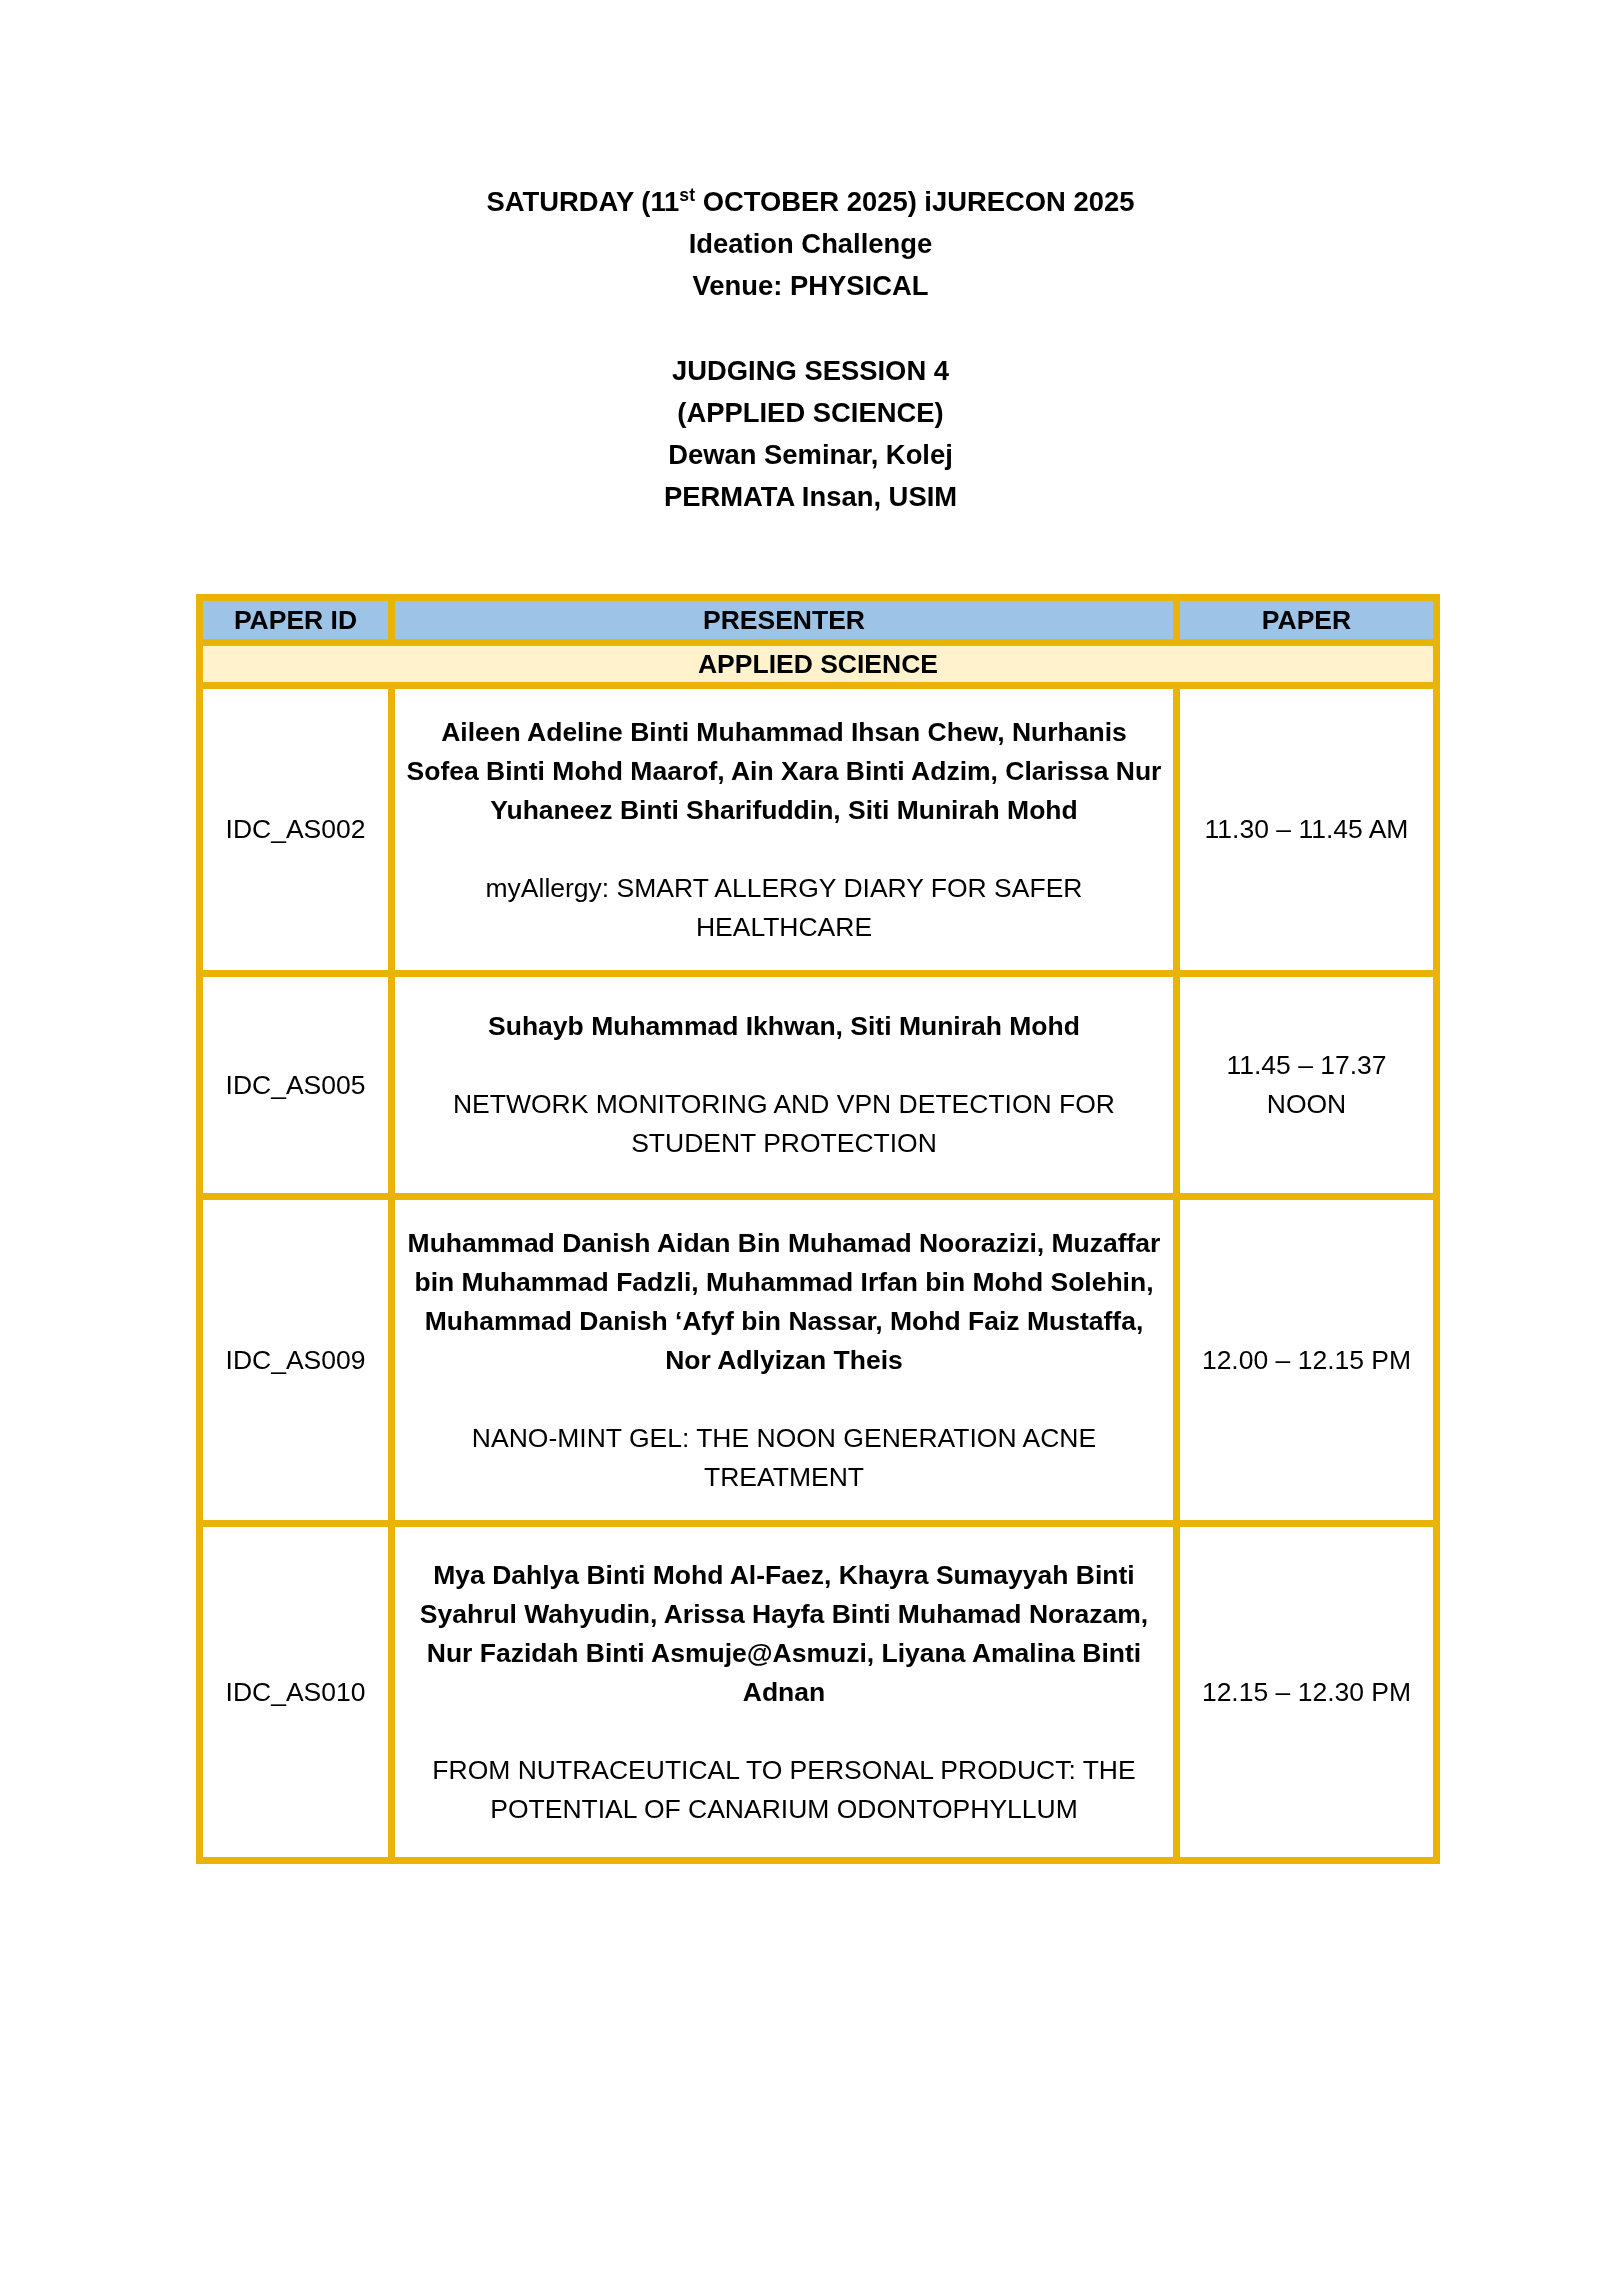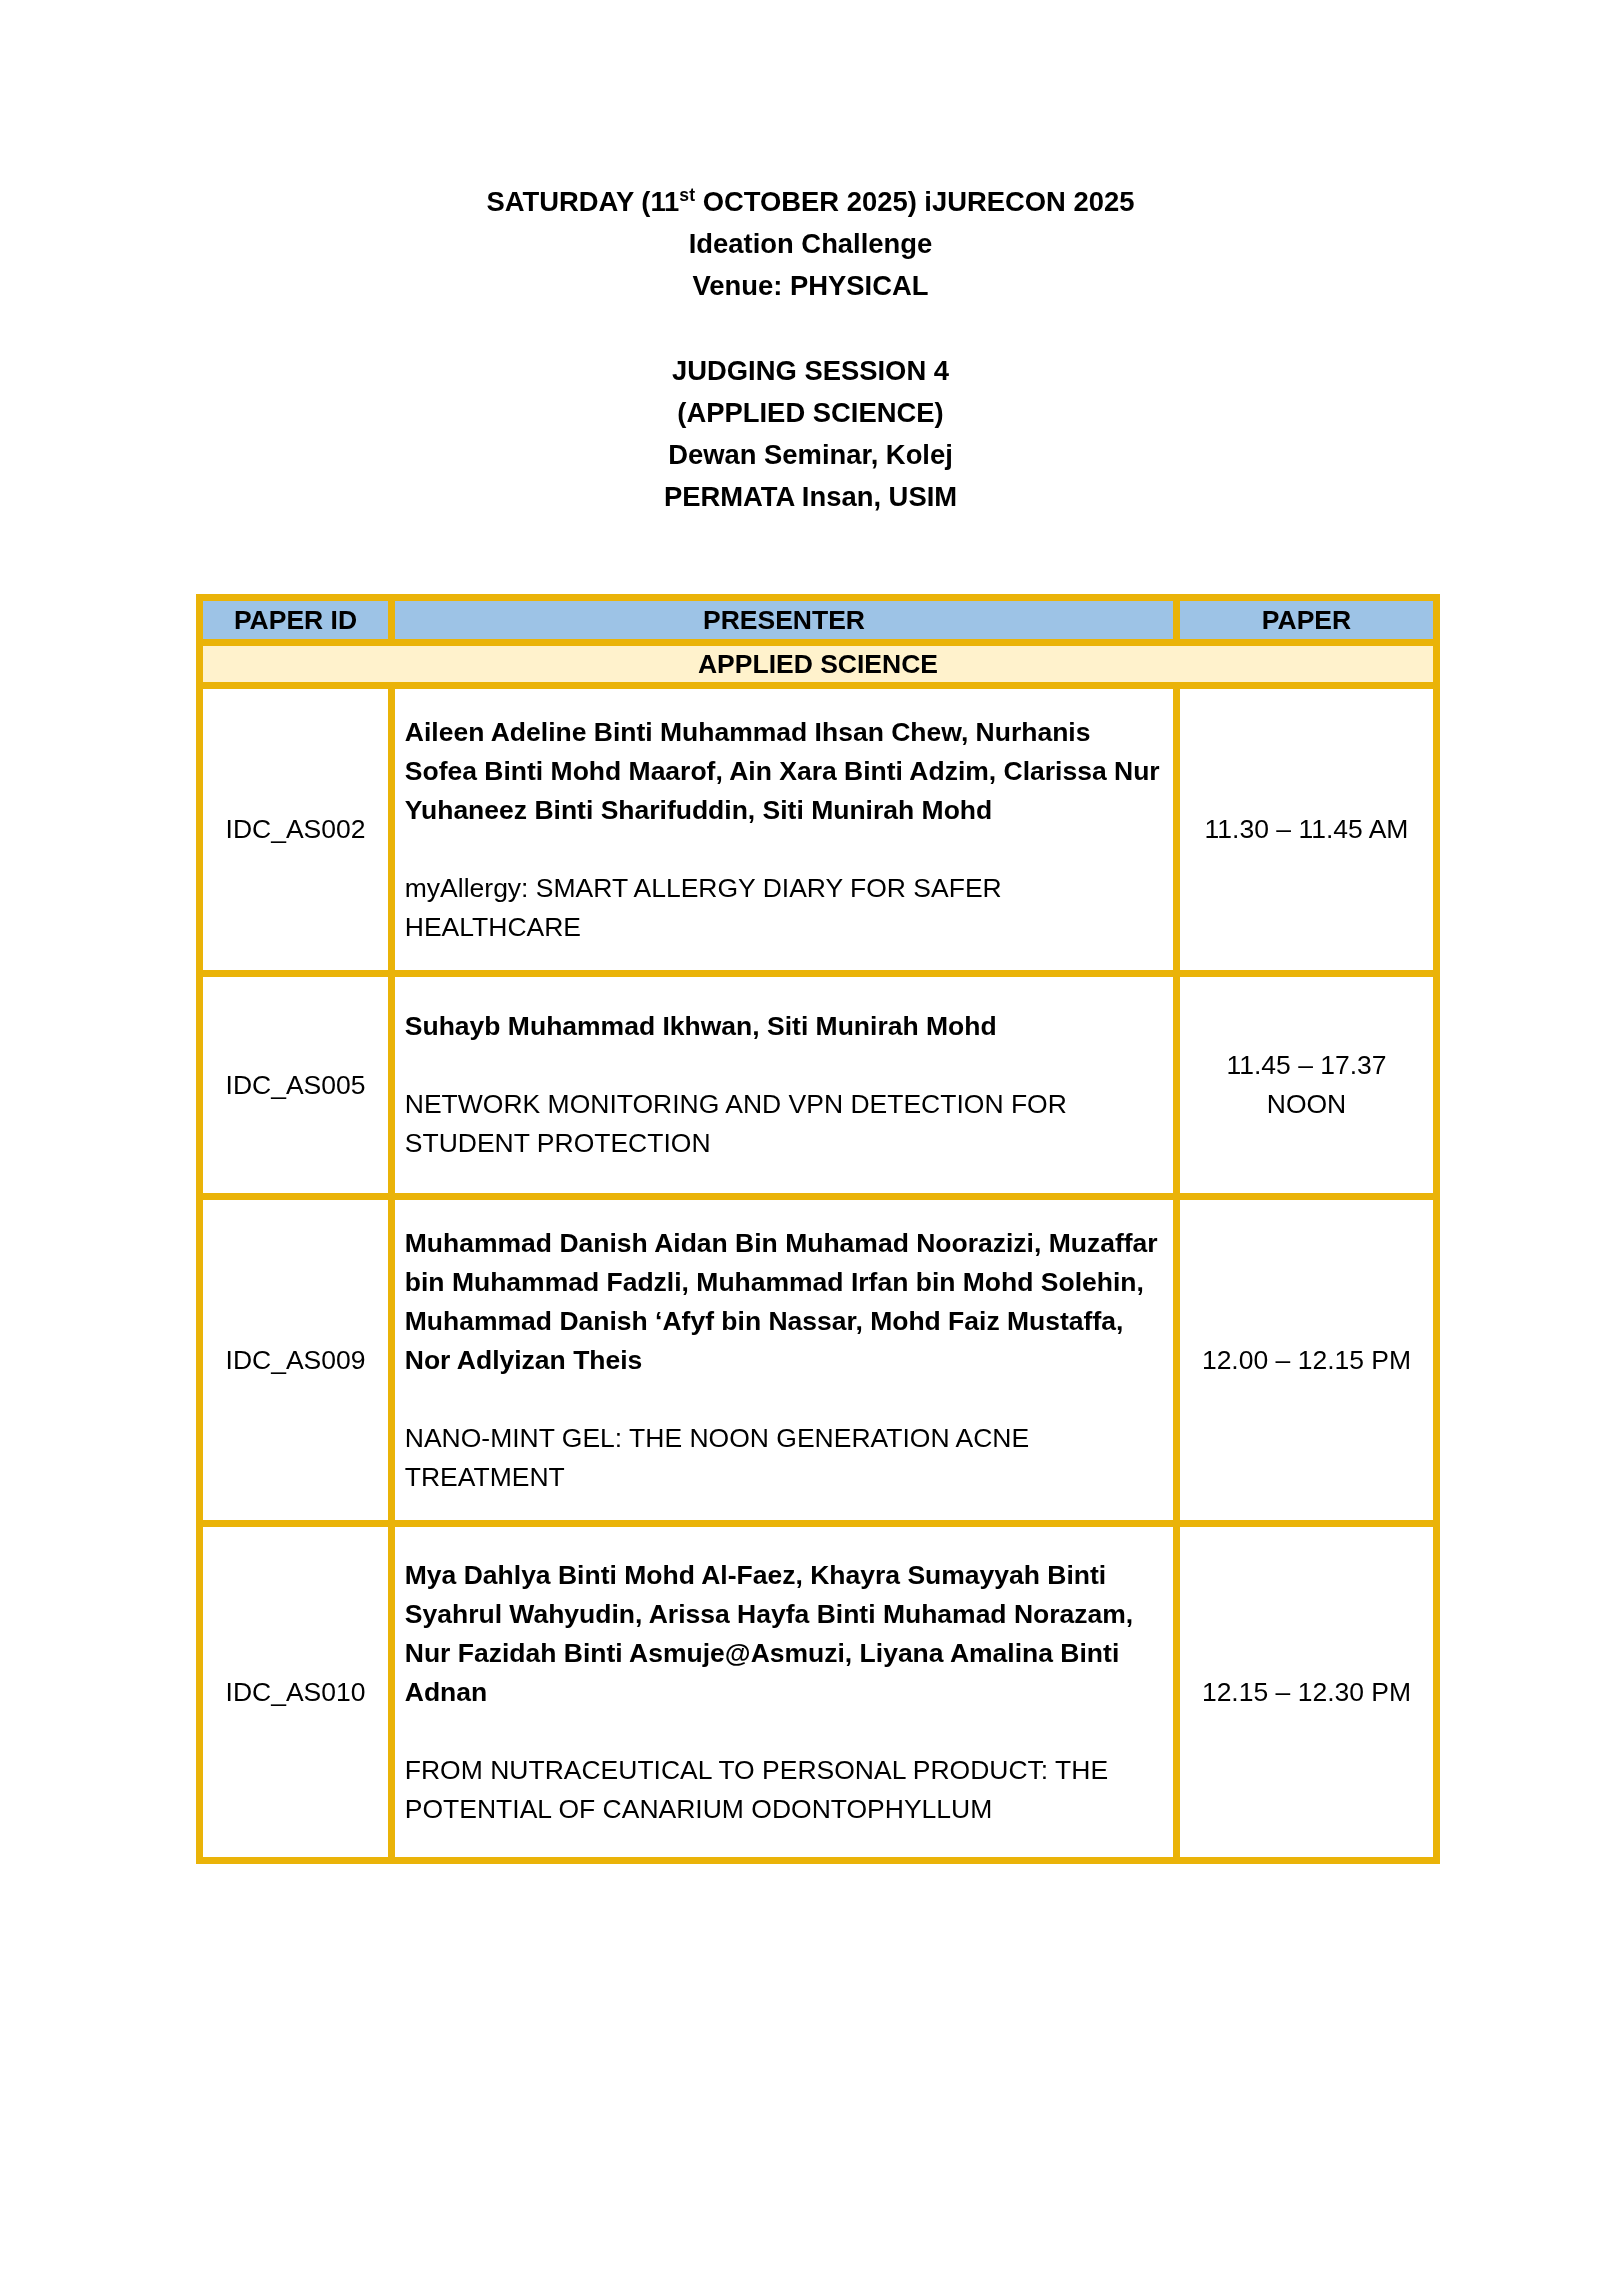--- a/index.html
+++ b/index.html
@@ -57,20 +57,21 @@
   }
   td { vertical-align: middle; }
   td.id-cell {
     text-align: center;
     font-size: 26.5px;
     font-weight: normal;
     padding: 0 5.9px;
     border-radius: 15px;
   }
   td.presenter-cell {
+    text-align: center;
     padding: 23.5px 9.8px;
     font-size: 26.5px;
   }
   .names { font-weight: bold; line-height: 39px; }
   .gap   { height: 39px; }
   .ptitle { font-weight: normal; line-height: 39px; }
   td.time-cell {
     text-align: center;
     font-size: 26.5px;
     padding: 0 9.8px;

